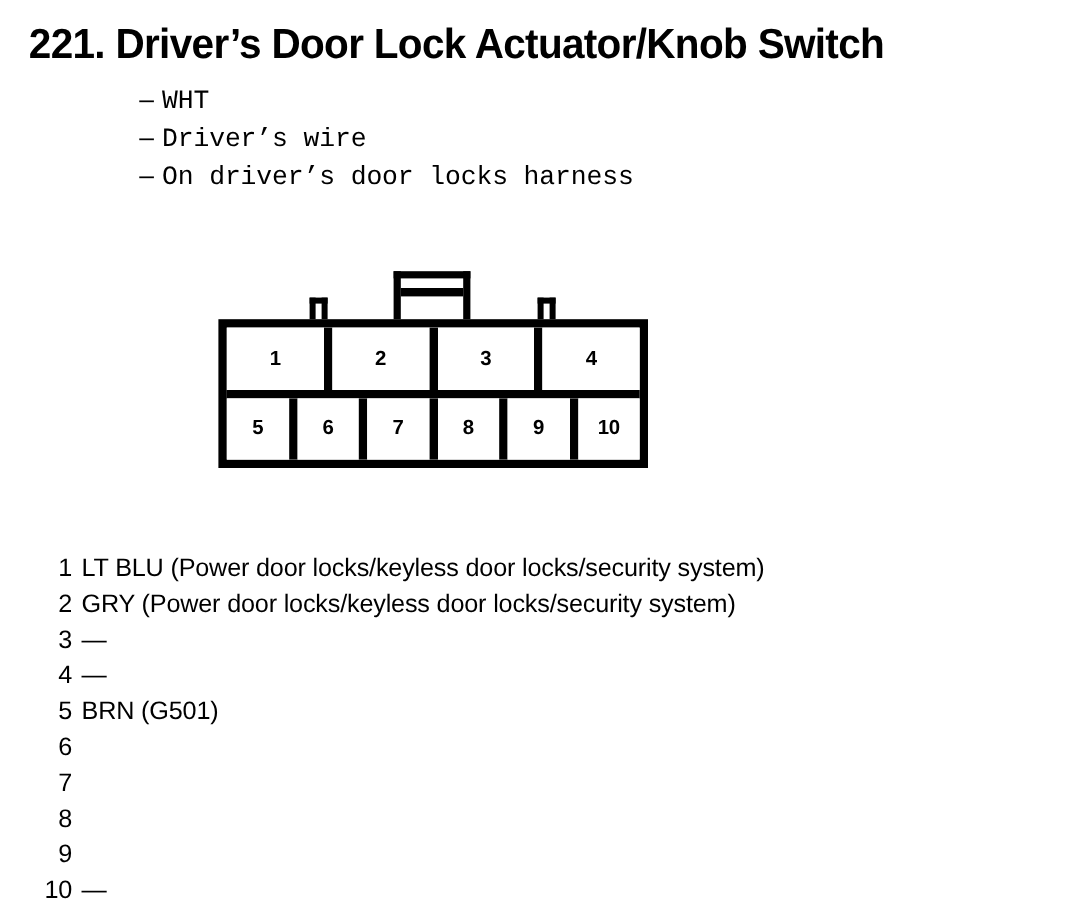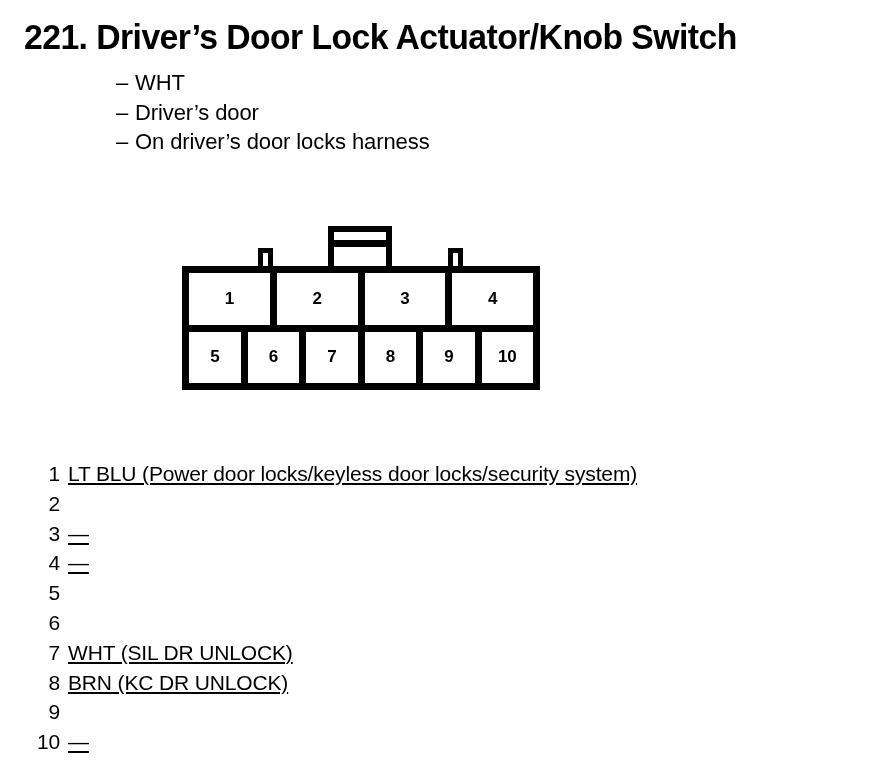--- a/index.html
+++ b/index.html
@@ -45,20 +45,21 @@
     line-height: 29.5px;
     white-space: nowrap;
   }
   .subtitle-dash {
     width: 19px;
     flex: 0 0 19px;
     font-size: 22px;
   }
   .subtitle-text {
     letter-spacing: -0.1px;
+    font-family: Liberation Mono, monospace;
   }
 
   
   .connector {
     position: absolute;
     left: 182px;
     top: 224px;
     width: 358px;
     height: 166px;
   }
@@ -145,36 +146,35 @@
   }
   .pin-list-num {
     width: 32px;
     flex: 0 0 32px;
     text-align: right;
     letter-spacing: -0.2px;
   }
   .pin-list-desc {
     padding-left: 8px;
     letter-spacing: -0.15px;
-    text-decoration: underline;
   }
 </style>
 </head>
 <body>
 
 <div class="page-title">221. Driver’s Door Lock Actuator/Knob Switch</div>
 
 <div class="subtitle-list">
   <div class="subtitle-row">
     <span class="subtitle-dash">–</span>
     <span class="subtitle-text">WHT</span>
   </div>
   <div class="subtitle-row">
     <span class="subtitle-dash">–</span>
-    <span class="subtitle-text">Driver’s door</span>
+    <span class="subtitle-text">Driver’s wire</span>
   </div>
   <div class="subtitle-row">
     <span class="subtitle-dash">–</span>
     <span class="subtitle-text">On driver’s door locks harness</span>
   </div>
 </div>
 
 <div class="connector">
   <div class="latch-center"></div>
   <div class="latch-center-bar"></div>
@@ -199,42 +199,42 @@
   </div>
 </div>
 
 <div class="pin-list">
   <div class="pin-list-row">
     <span class="pin-list-num">1</span>
     <span class="pin-list-desc">LT BLU (Power door locks/keyless door locks/security system)</span>
   </div>
   <div class="pin-list-row">
     <span class="pin-list-num">2</span>
+    <span class="pin-list-desc">GRY (Power door locks/keyless door locks/security system)</span>
   </div>
   <div class="pin-list-row">
     <span class="pin-list-num">3</span>
     <span class="pin-list-desc">—</span>
   </div>
   <div class="pin-list-row">
     <span class="pin-list-num">4</span>
     <span class="pin-list-desc">—</span>
   </div>
   <div class="pin-list-row">
     <span class="pin-list-num">5</span>
+    <span class="pin-list-desc">BRN (G501)</span>
   </div>
   <div class="pin-list-row">
     <span class="pin-list-num">6</span>
   </div>
   <div class="pin-list-row">
     <span class="pin-list-num">7</span>
-    <span class="pin-list-desc">WHT (SIL DR UNLOCK)</span>
   </div>
   <div class="pin-list-row">
     <span class="pin-list-num">8</span>
-    <span class="pin-list-desc">BRN (KC DR UNLOCK)</span>
   </div>
   <div class="pin-list-row">
     <span class="pin-list-num">9</span>
   </div>
   <div class="pin-list-row">
     <span class="pin-list-num">10</span>
     <span class="pin-list-desc">—</span>
   </div>
 </div>
 

